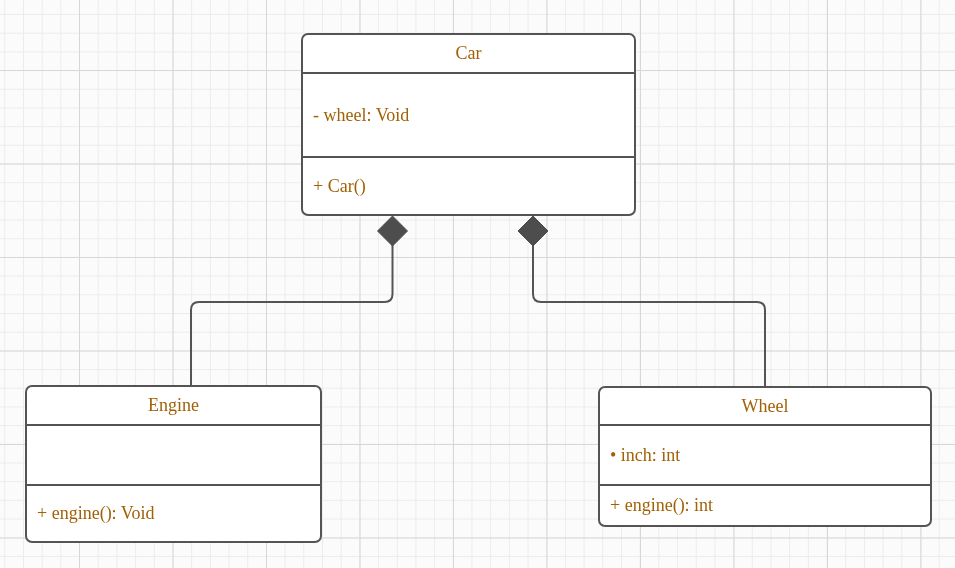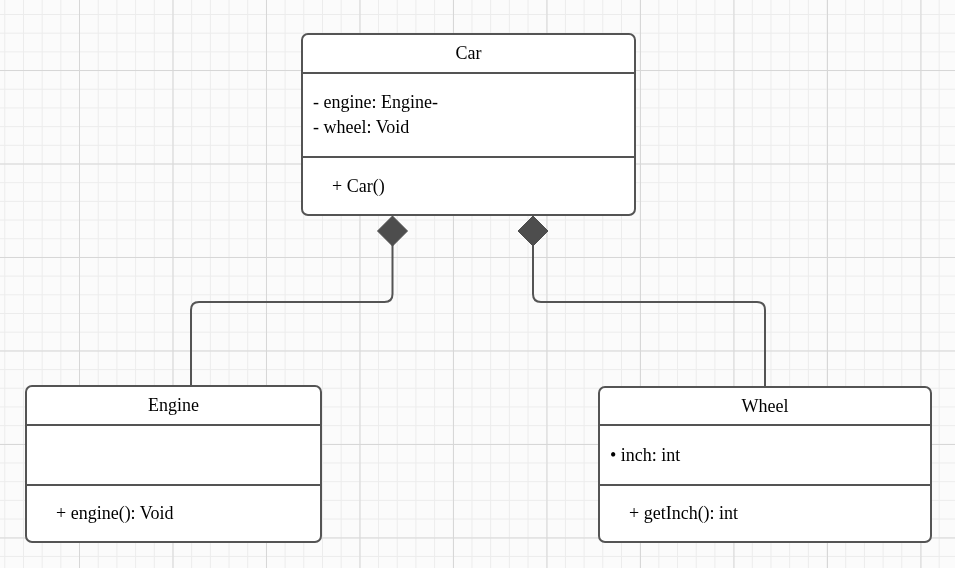--- a/index.html
+++ b/index.html
@@ -26,21 +26,21 @@
     pointer-events: none;
   }
   .uml-class {
     position: absolute;
     box-sizing: border-box;
     background: #ffffff;
     border: 2px solid #545454;
     border-radius: 7px;
     display: flex;
     flex-direction: column;
-    color: #000000;
+    color: #a16207;
     font-size: 18px;
   }
   .uml-title {
     box-sizing: border-box;
     height: 39px;
     border-bottom: 2px solid #545454;
     display: flex;
     align-items: center;
     justify-content: center;
   }
@@ -54,27 +54,26 @@
     line-height: 25px;
   }
   .uml-methods {
     box-sizing: border-box;
     flex: 1;
     display: flex;
     flex-direction: column;
     justify-content: center;
     padding: 0 10px;
     line-height: 25px;
-    margin-left: 19px;
   }
   #class-car    { left: 301px; top: 33px;  width: 335px; height: 183px; }
   #class-car .uml-attrs { height: 84px; }
   #class-engine { left: 25px;  top: 385px; width: 297px; height: 158px; }
   #class-engine .uml-attrs { height: 60px; }
-  #class-wheel  { left: 598px; top: 386px; width: 334px; height: 157px; justify-content: space-between; }
+  #class-wheel  { left: 598px; top: 386px; width: 334px; height: 141px; justify-content: space-between; }
   #class-wheel .uml-title { height: 38px; }
   #class-wheel .uml-attrs { height: 60px; font-family: Liberation Serif, serif; }
 </style>
 </head>
 <body>
 
 <div class="canvas">
 
   <svg class="connector-layer" viewBox="0 0 955 568" xmlns="http://www.w3.org/2000/svg">
     <g>
@@ -83,21 +82,20 @@
     </g>
     <g>
       <path d="M533 244 L533 294 Q533 302 541 302 L757 302 Q765 302 765 310 L765 386" fill="none" stroke="#545454" stroke-width="2"></path>
       <polygon points="533,216 548,231 533,246 518,231" fill="#4d4d4d" stroke="#4d4d4d" stroke-width="1"></polygon>
     </g>
   </svg>
 
   <div class="uml-class" id="class-car">
     <div class="uml-title">Car</div>
     <div class="uml-attrs">
-      <div>- engine: Engine-</div>
       <div>- wheel: Void</div>
     </div>
     <div class="uml-methods">
       <div>+ Car()</div>
     </div>
   </div>
 
   <div class="uml-class" id="class-engine">
     <div class="uml-title">Engine</div>
     <div class="uml-attrs"></div>
@@ -105,17 +103,17 @@
       <div>+ engine(): Void</div>
     </div>
   </div>
 
   <div class="uml-class" id="class-wheel">
     <div class="uml-title">Wheel</div>
     <div class="uml-attrs">
       <div>• inch: int</div>
     </div>
     <div class="uml-methods">
-      <div>+ getInch(): int</div>
+      <div>+ engine(): int</div>
     </div>
   </div>
 
 </div>
 
 </body></html>

